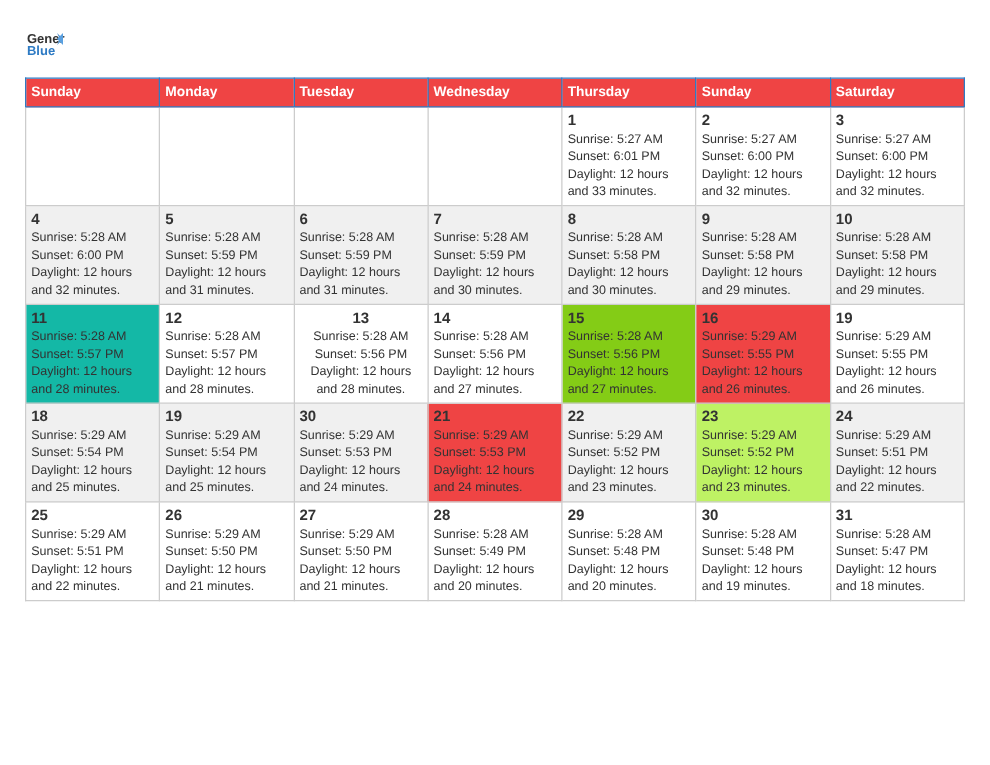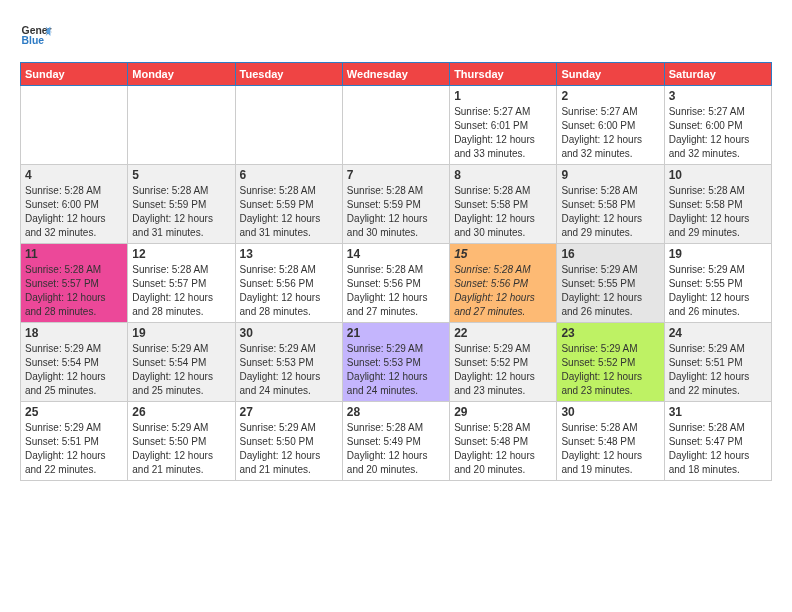--- a/index.html
+++ b/index.html
@@ -183,56 +183,56 @@
         </td>
         <td style="background-color: rgb(240, 240, 240);">
           <div class="day-number">10</div>
           <div class="day-info" style="white-space: pre-line;">Sunrise: 5:28 AM
 Sunset: 5:58 PM
 Daylight: 12 hours
 and 29 minutes.</div>
         </td>
       </tr>
       <tr>
-        <td style="background-color: #ec4899;">
+        <td style="background-color: #14b8a6;">
           <div class="day-number">11</div>
           <div class="day-info" style="white-space: pre-line;">Sunrise: 5:28 AM
 Sunset: 5:57 PM
 Daylight: 12 hours
 and 28 minutes.</div>
         </td>
         <td style="background-color: rgb(255, 255, 255);">
           <div class="day-number">12</div>
           <div class="day-info" style="white-space: pre-line;">Sunrise: 5:28 AM
 Sunset: 5:57 PM
 Daylight: 12 hours
 and 28 minutes.</div>
         </td>
-        <td style="background-color: rgb(255, 255, 255);">
+        <td style="background-color: rgb(255, 255, 255); text-align: center;">
           <div class="day-number">13</div>
           <div class="day-info" style="white-space: pre-line;">Sunrise: 5:28 AM
 Sunset: 5:56 PM
 Daylight: 12 hours
 and 28 minutes.</div>
         </td>
         <td style="background-color: rgb(255, 255, 255);">
           <div class="day-number">14</div>
           <div class="day-info" style="white-space: pre-line;">Sunrise: 5:28 AM
 Sunset: 5:56 PM
 Daylight: 12 hours
 and 27 minutes.</div>
         </td>
-        <td style="background-color: #fdba74; font-style: italic;">
+        <td style="background-color: #84cc16;">
           <div class="day-number">15</div>
           <div class="day-info" style="white-space: pre-line;">Sunrise: 5:28 AM
 Sunset: 5:56 PM
 Daylight: 12 hours
 and 27 minutes.</div>
         </td>
-        <td style="background-color: #e5e5e5;">
+        <td style="background-color: #ef4444;">
           <div class="day-number">16</div>
           <div class="day-info" style="white-space: pre-line;">Sunrise: 5:29 AM
 Sunset: 5:55 PM
 Daylight: 12 hours
 and 26 minutes.</div>
         </td>
         <td style="background-color: rgb(255, 255, 255);">
           <div class="day-number">19</div>
           <div class="day-info" style="white-space: pre-line;">Sunrise: 5:29 AM
 Sunset: 5:55 PM
@@ -255,21 +255,21 @@
 Daylight: 12 hours
 and 25 minutes.</div>
         </td>
         <td style="background-color: rgb(240, 240, 240);">
           <div class="day-number">30</div>
           <div class="day-info" style="white-space: pre-line;">Sunrise: 5:29 AM
 Sunset: 5:53 PM
 Daylight: 12 hours
 and 24 minutes.</div>
         </td>
-        <td style="background-color: #c4b5fd;">
+        <td style="background-color: #ef4444;">
           <div class="day-number">21</div>
           <div class="day-info" style="white-space: pre-line;">Sunrise: 5:29 AM
 Sunset: 5:53 PM
 Daylight: 12 hours
 and 24 minutes.</div>
         </td>
         <td style="background-color: rgb(240, 240, 240);">
           <div class="day-number">22</div>
           <div class="day-info" style="white-space: pre-line;">Sunrise: 5:29 AM
 Sunset: 5:52 PM

